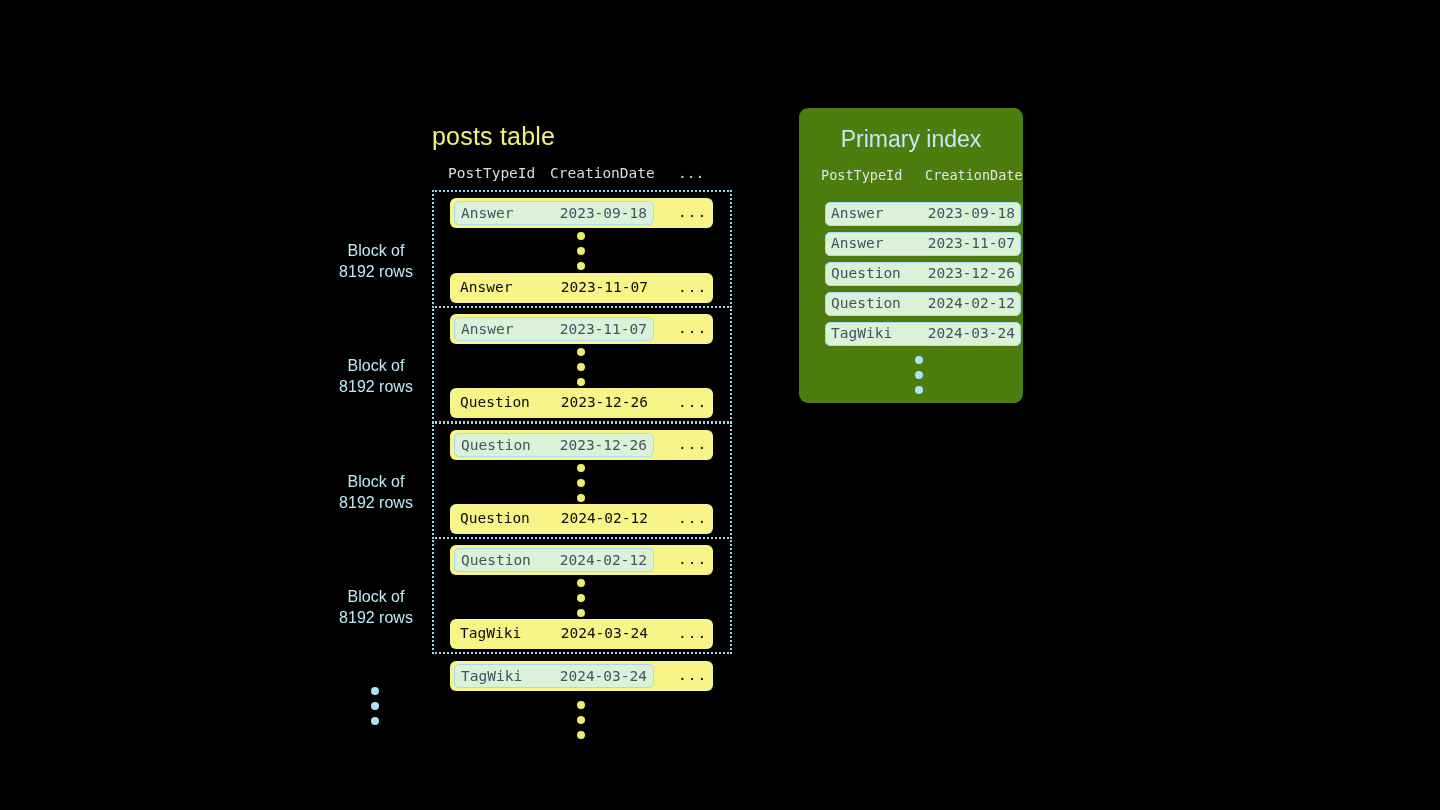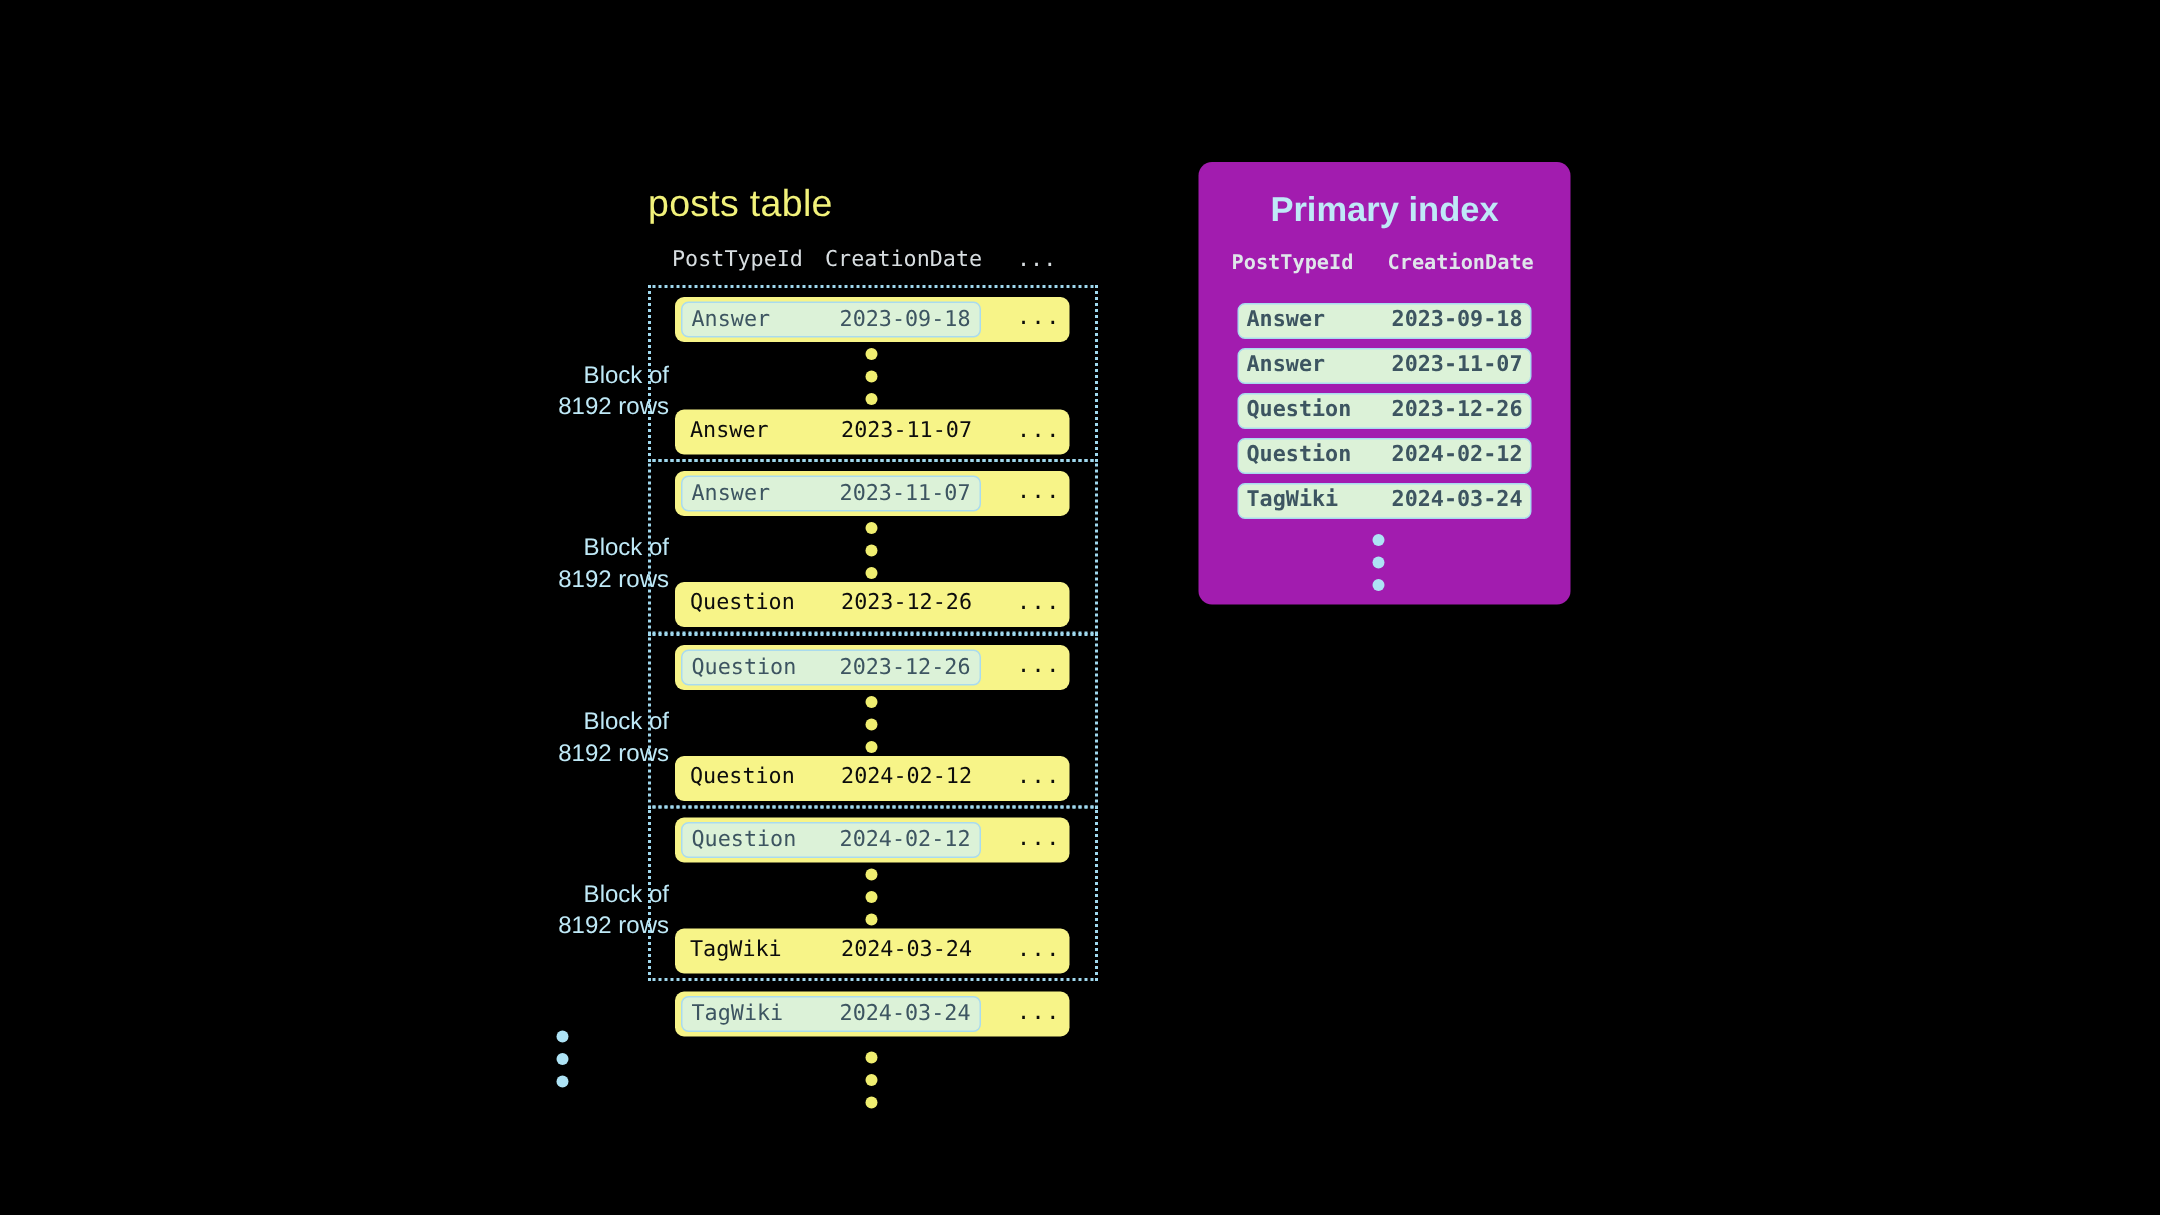--- a/index.html
+++ b/index.html
@@ -52,21 +52,21 @@
   .block {
     position: absolute;
     left: 432px;
     width: 300px;
     border: 2px dotted #9fd8ee;
     box-sizing: border-box;
   }
   .block-label {
     position: absolute;
     width: 140px;
-    text-align: right;
+    text-align: center;
     color: #bfe9f7;
     font-size: 16px;
     line-height: 21px;
     font-family: "Liberation Sans", sans-serif;
     left: 306px;
   }
 
   
   .row {
     position: absolute;
@@ -130,25 +130,24 @@
     margin-bottom: 7px;
   }
   .vdots.yellow i { background: #f0ee70; }
   .vdots.blue i   { background: #aee3f5; }
 
   
   .index-panel {
     position: absolute;
     left: 799px;
     top: 108px;
-    width: 248px;
+    width: 224px;
     height: 295px;
-    background: #a21caf;
+    background: #4d7c0f;
     border-radius: 9px;
-    font-weight: bold;
   }
   .index-title {
     position: absolute;
     left: 0; right: 0;
     top: 18px;
     text-align: center;
     font-size: 23px;
     color: #bfe9f7;
     font-family: "Liberation Sans", sans-serif;
   }

